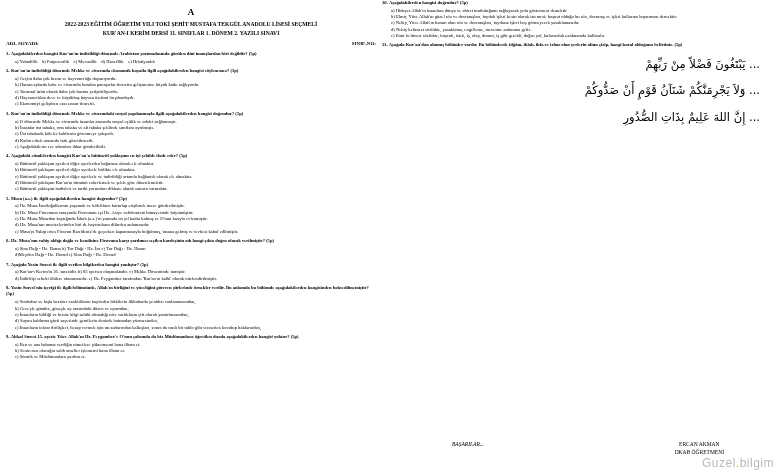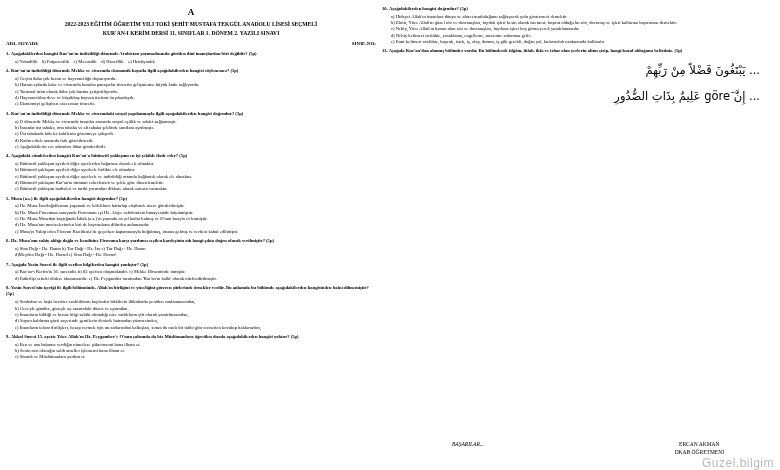--- a/index.html
+++ b/index.html
@@ -7,21 +7,21 @@
     width:780px;height:470px;background:#ffffff;
     font-family:"Liberation Serif", serif;
     color:#000;overflow:hidden;position:relative;
   }
   .page{width:780px;height:470px;position:relative;box-sizing:border-box;}
   .col-left{
     position:absolute;left:6px;top:6px;width:370px;height:458px;
     font-size:4.6px;line-height:1.38;
   }
   .col-right{
-    position:absolute;left:382px;top:6px;width:392px;height:458px;
+    position:absolute;left:382px;top:0;width:392px;height:458px;
     font-size:4.6px;line-height:1.38;
   }
   .letter-a{
     text-align:center;font-weight:bold;font-size:9px;margin:0 0 2px 0;
     font-family:"Liberation Serif", serif;
   }
   .title{
     text-align:center;font-weight:bold;font-size:5.6px;line-height:1.5;
     margin:0 0 4px 0;
   }
@@ -208,21 +208,22 @@
 
     <div class="q">
       <span class="qhead">
         <span>11-</span>
         <span>Aşağıda Kur'an'dan alınmış bölümler vardır. Bu bölümlerde idğâm,  iklab,  ihfa ve izhar olan yerlerin altını çizip, hangi kural olduğunu belirtiniz. (5p)</span>
       </span>
     </div>
 
     <div class="arabic">
       <div>... يَبْتَغُونَ فَضْلاً مِنْ رَبِّهِمْ</div>
-      <div>... إِنَّ göreَ عَلِيمٌ بِذَاتِ الصُّدُورِ</div>
+      <div>... وَلاَ يَجْرِمَنَّكُمْ شَنَآنُ قَوْمٍ أَنْ صَدُّوكُمْ</div>
+      <div>... إِنَّ اللهَ عَلِيمٌ بِذَاتِ الصُّدُورِ</div>
     </div>
   </div>
 
   <div class="footer">
     <span class="basari">BAŞARILAR...</span>
     <span class="sign">
       <span>ERCAN AKMAN</span><br>
       <span>DKAB ÖĞRETMENİ</span>
     </span>
   </div>

